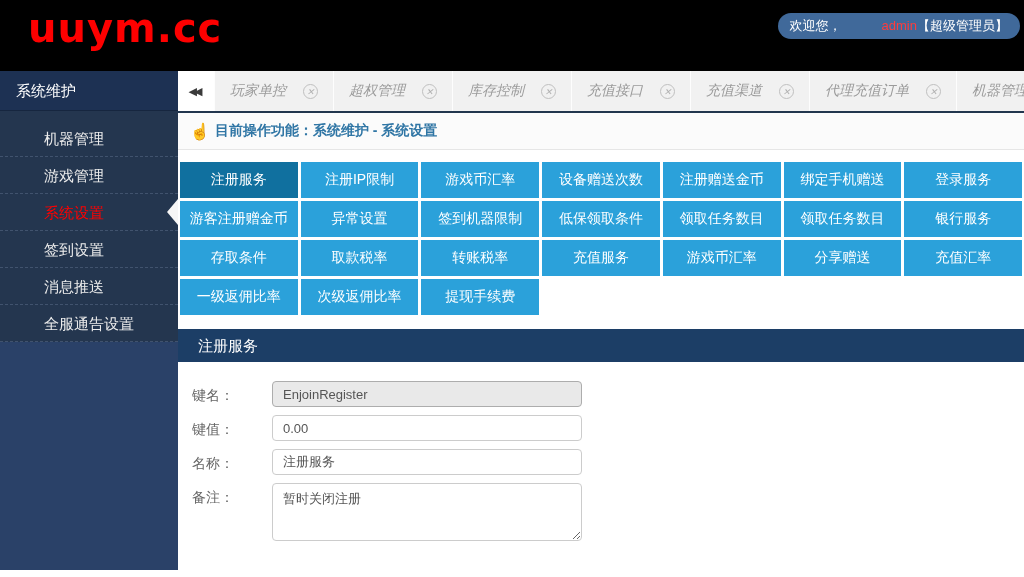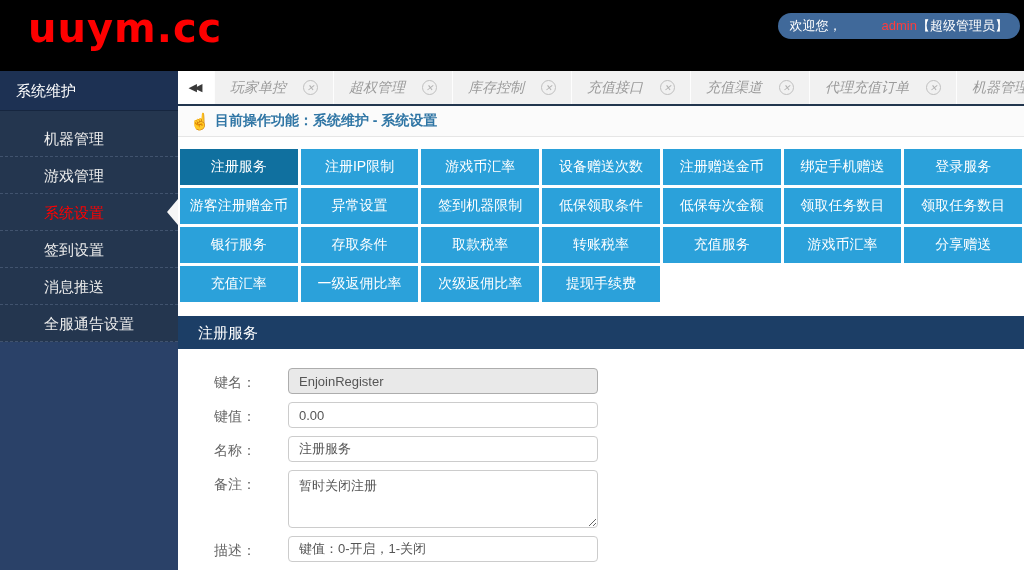--- a/index.html
+++ b/index.html
@@ -71,23 +71,23 @@
   }
   .setting-btn.active { background: #10709f; }
   .grid-empty { background: transparent; }
   
   .section-header {
     margin-top: 14px; height: 33px; line-height: 33px;
     background: #1c3e66; color: #ffffff; font-size: 15px; padding-left: 20px;
   }
   .form-panel { flex: 1; padding: 19px 0 0 14px; }
   .form-row { display: flex; margin-bottom: 8px; }
-  .form-label { width: 64px; flex: none; text-align: right; color: #666666; font-size: 14px; padding-top: 6px; }
+  .form-label { width: 64px; flex: none; text-align: left; color: #666666; font-size: 14px; padding-top: 6px; }
   .form-control {
-    margin-left: 32px; width: 310px; height: 26px;
+    margin-left: 16px; width: 310px; height: 26px;
     border: 1px solid #cccccc; border-radius: 4px; padding: 0 10px;
     font-size: 13px; color: #555555; font-family: inherit; background: #ffffff;
   }
   .form-control.disabled { background: #e9e9e9; border-color: #adadad; }
   textarea.form-control { height: 58px; padding-top: 6px; resize: both; }
 </style>
 </head>
 <body>
 
 <div class="top-header">
@@ -159,21 +159,20 @@
       <button class="setting-btn">游戏币汇率</button>
       <button class="setting-btn">设备赠送次数</button>
       <button class="setting-btn">注册赠送金币</button>
       <button class="setting-btn">绑定手机赠送</button>
 
       <button class="setting-btn">登录服务</button>
       <button class="setting-btn">游客注册赠金币</button>
       <button class="setting-btn">异常设置</button>
       <button class="setting-btn">签到机器限制</button>
       <button class="setting-btn">低保领取条件</button>
-      <button class="setting-btn">低保每次金额</button>
       <button class="setting-btn">领取任务数目</button>
 
       <button class="setting-btn">领取任务数目</button>
       <button class="setting-btn">银行服务</button>
       <button class="setting-btn">存取条件</button>
       <button class="setting-btn">取款税率</button>
       <button class="setting-btn">转账税率</button>
       <button class="setting-btn">充值服务</button>
       <button class="setting-btn">游戏币汇率</button>
 
@@ -197,20 +196,16 @@
         <input class="form-control" value="0.00" style="">
       </div>
       <div class="form-row">
         <label class="form-label">名称：</label>
         <input class="form-control" value="注册服务" style="">
       </div>
       <div class="form-row">
         <label class="form-label">备注：</label>
         <textarea class="form-control" style="">暂时关闭注册</textarea>
       </div>
-      <div class="form-row">
-        <label class="form-label">描述：</label>
-        <input class="form-control" value="键值：0-开启，1-关闭" style="">
-      </div>
     </div>
 
   </div>
 </div>
 
 </body></html>

